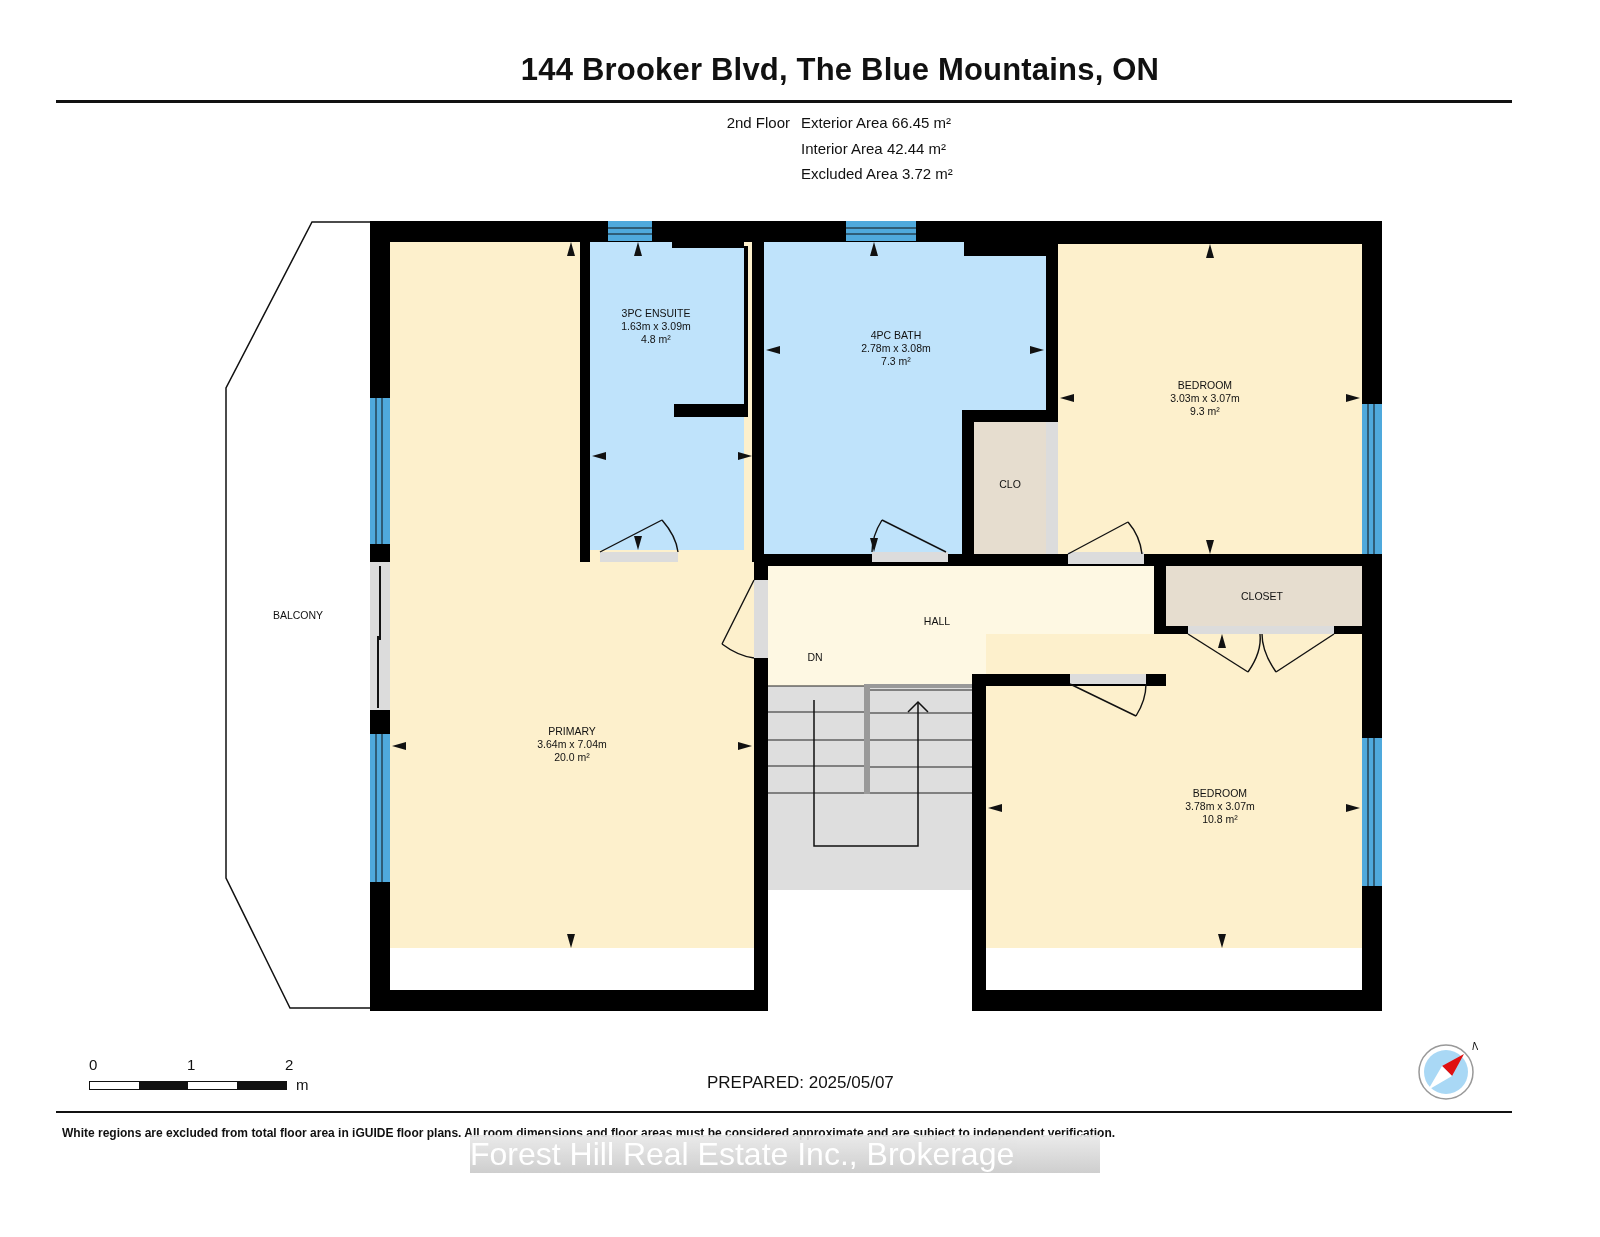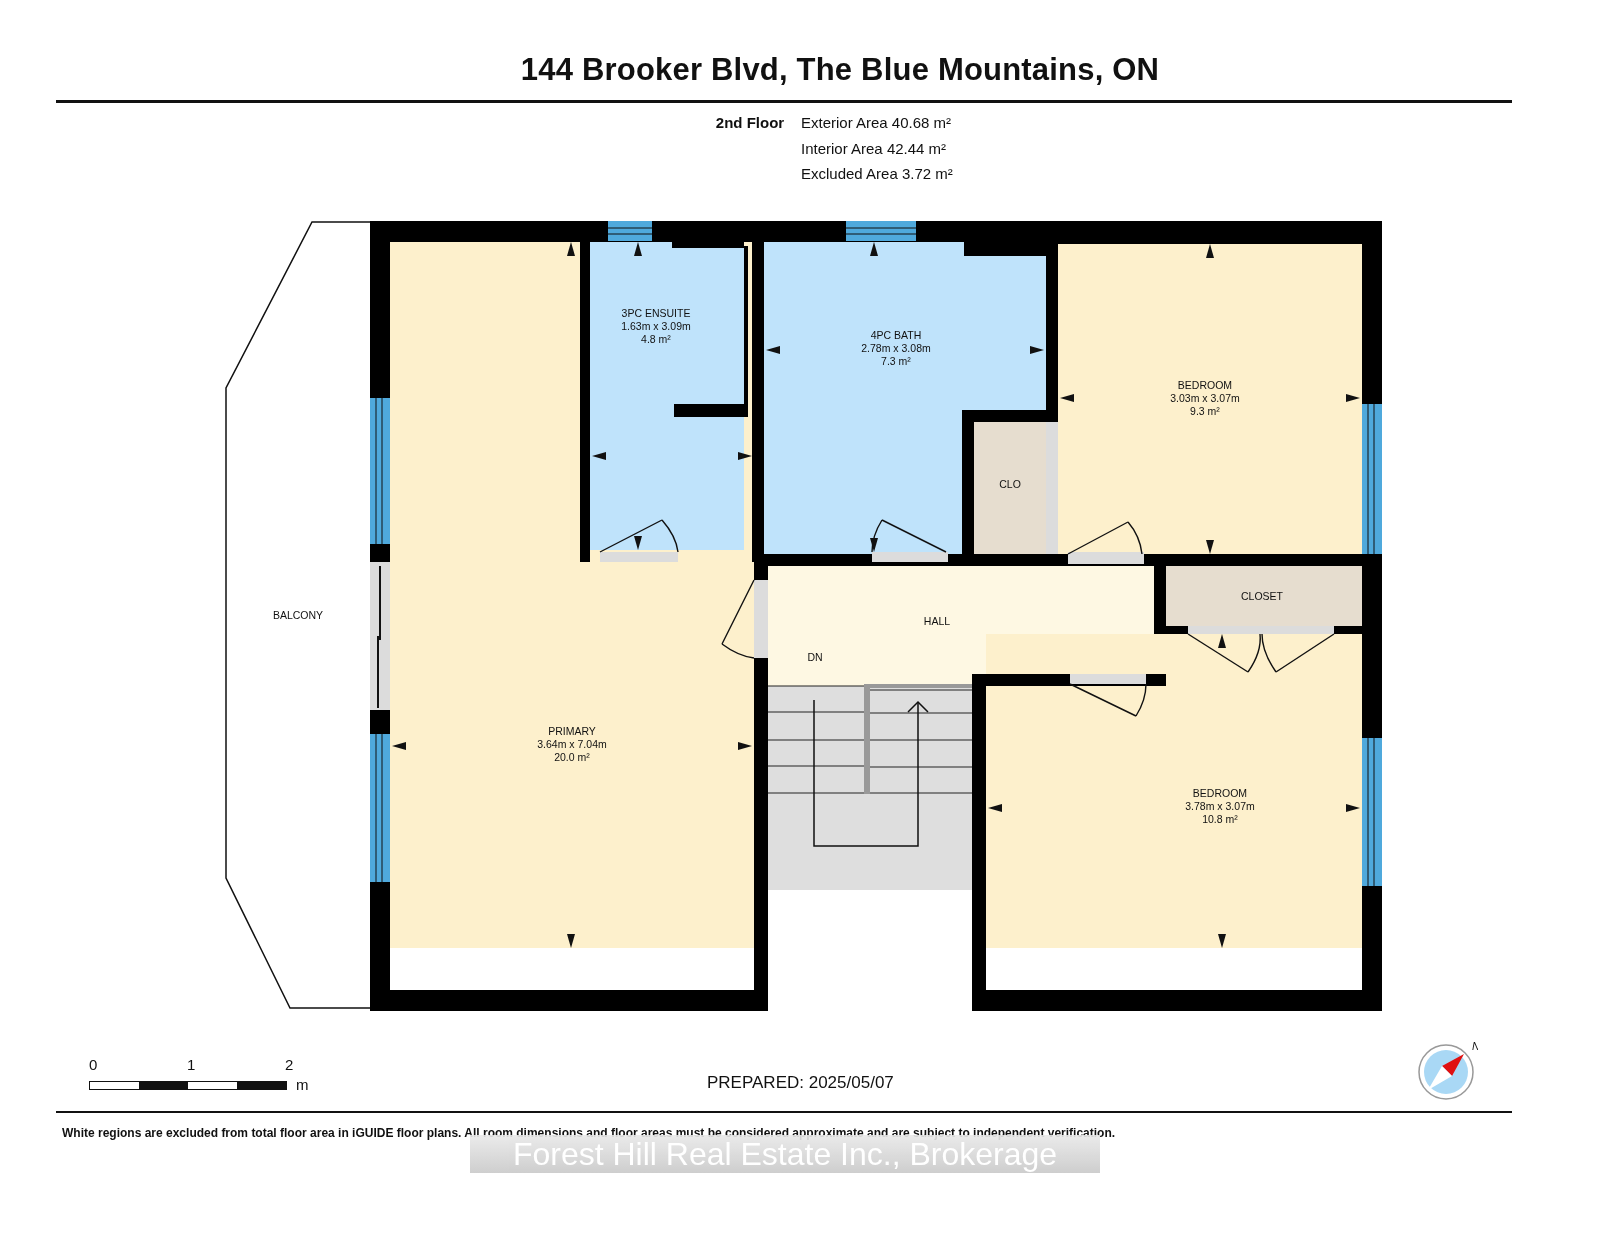--- a/index.html
+++ b/index.html
@@ -1,45 +1,45 @@
 <!DOCTYPE html>
 <html><head>
   <meta charset="utf-8">
   <style>
     html, body { margin: 0; padding: 0; background: #ffffff; }
     body { width: 1600px; height: 1237px; position: relative; overflow: hidden; font-family: "Liberation Sans", sans-serif; color: #111; }
     .title { position: absolute; top: 52px; left: 0; width: 1600px; text-align: center; font-size: 31px; font-weight: bold; letter-spacing: 0.2px; padding-left: 40px; }
     .rule-top { position: absolute; left: 56px; top: 100px; width: 1456px; height: 3px; background: #111; }
     .floor-info { position: absolute; top: 110px; left: 700px; font-size: 15px; line-height: 25.5px; }
-    .floor-label { position: absolute; left: 10px; top: 0; font-weight: bold; width: 80px; text-align: center; }
+    .floor-label { position: absolute; left: 10px; top: 0; font-weight: normal; width: 80px; text-align: right; }
     .areas { position: absolute; left: 101px; top: 0; white-space: nowrap; }
     .plan { position: absolute; left: 0; top: 0; }
     .room-label { font-family: "Liberation Sans", sans-serif; font-size: 10.5px; fill: #111; text-anchor: middle; }
     .scale { position: absolute; left: 80px; top: 1056px; }
     .scale-nums span { position: absolute; top: 0; font-size: 15px; }
     .scale-bar { position: absolute; top: 25px; left: 9px; width: 196px; height: 7px; border: 1px solid #111; display: flex; }
     .seg { flex: 1; }
     .seg.dark { background: #111; }
     .scale-unit { position: absolute; top: 20px; left: 216px; font-size: 15px; }
     .prepared { position: absolute; top: 1073px; left: 707px; font-size: 17px; }
     .compass { position: absolute; left: 1418px; top: 1040px; width: 60px; height: 60px; }
     .rule-bottom { position: absolute; left: 56px; top: 1111px; width: 1456px; height: 2px; background: #111; }
     .disclaimer { position: absolute; left: 62px; top: 1126px; font-size: 12px; font-weight: bold; }
-    .watermark { position: absolute; top: 1135px; left: 470px; width: 630px; height: 38px; background: linear-gradient(#e9e9e9, #c9c9c9); color: #fff; font-size: 32px; text-align: center; line-height: 38px; opacity: 0.9; }
+    .watermark { position: absolute; top: 1135px; left: 470px; width: 630px; height: 38px; background: linear-gradient(#e9e9e9, #c9c9c9); color: #fff; font-size: 32px; line-height: 38px; opacity: 0.9; }
   </style>
 </head>
 <body>
 
 <div class="title">144 Brooker Blvd, The Blue Mountains, ON</div>
 <div class="rule-top"></div>
 
 <div class="floor-info">
   <div class="floor-label">2nd Floor</div>
   <div class="areas">
-    <div>Exterior Area 40.68 m²</div>
+    <div>Exterior Area 66.45 m²</div>
     <div>Interior Area 42.44 m²</div>
     <div>Excluded Area 3.72 m²</div>
   </div>
 </div>
 
 <svg class="plan" width="1600" height="1237" viewBox="0 0 1600 1237">
 
   <polygon points="312,222 372,222 372,1008 290,1008 226,878 226,388" fill="#fff" stroke="#111" stroke-width="1.5"></polygon>
 
   <rect x="370" y="221" width="1012" height="790" fill="#000"></rect>

